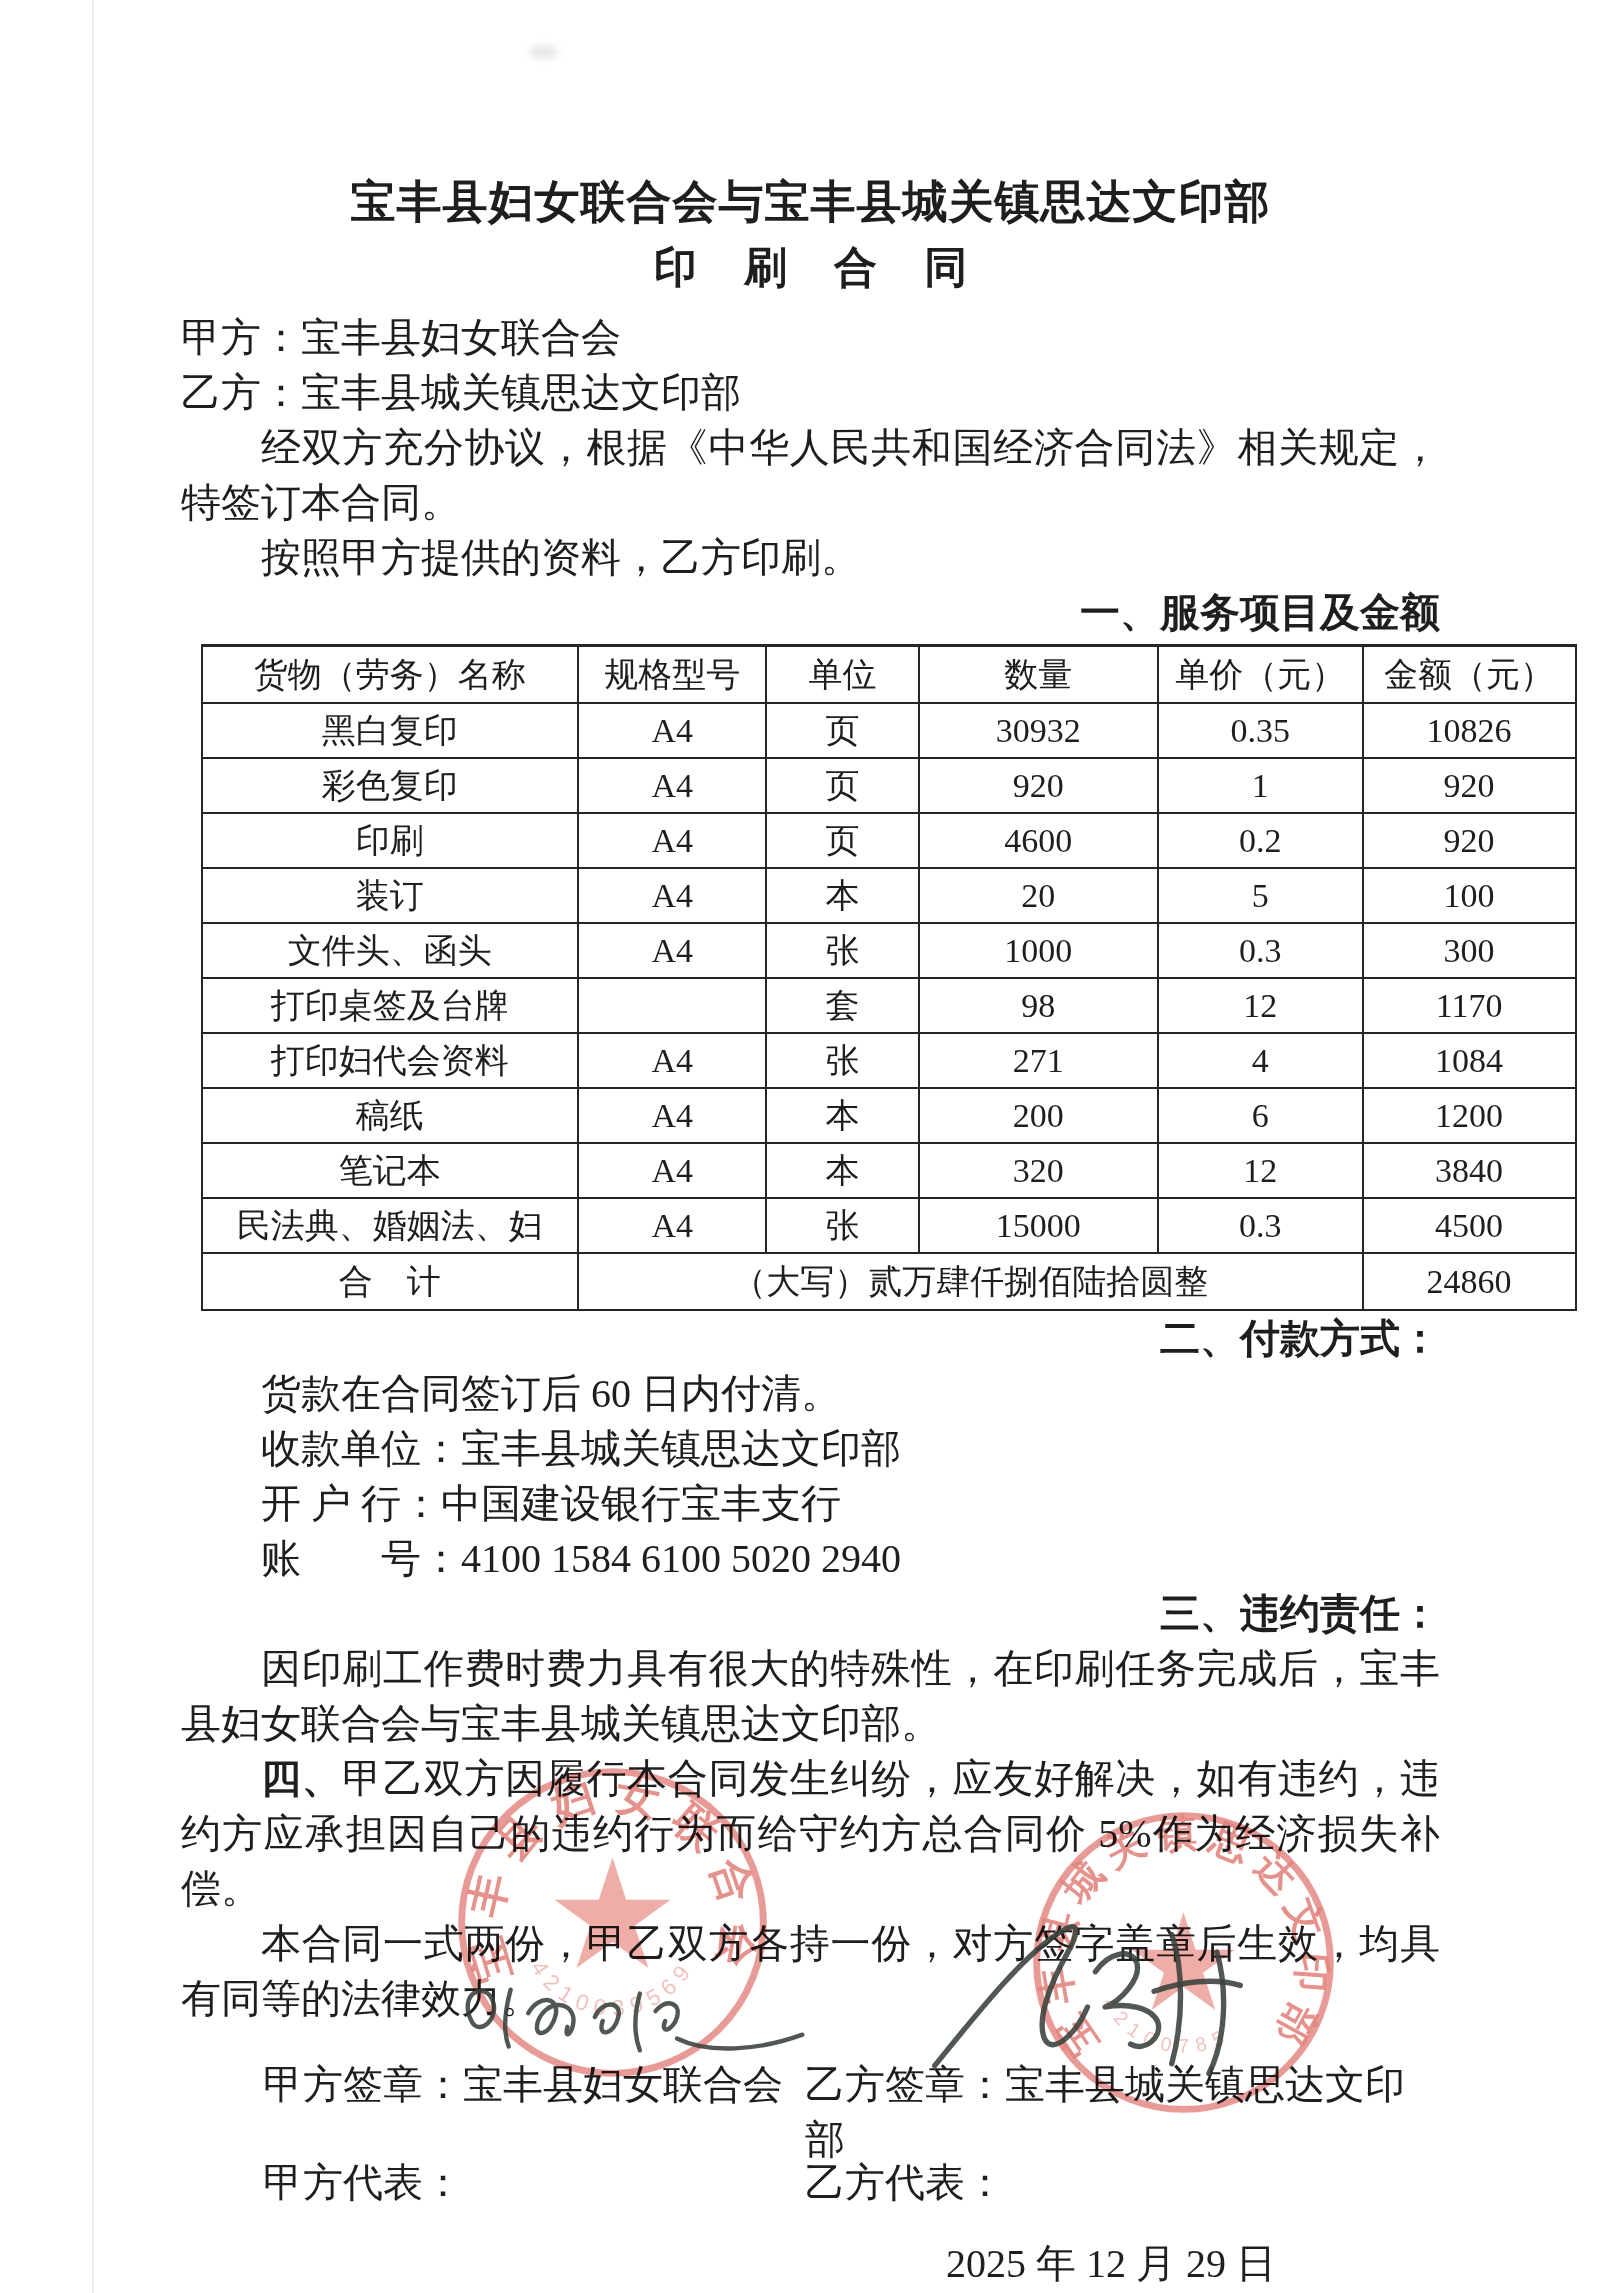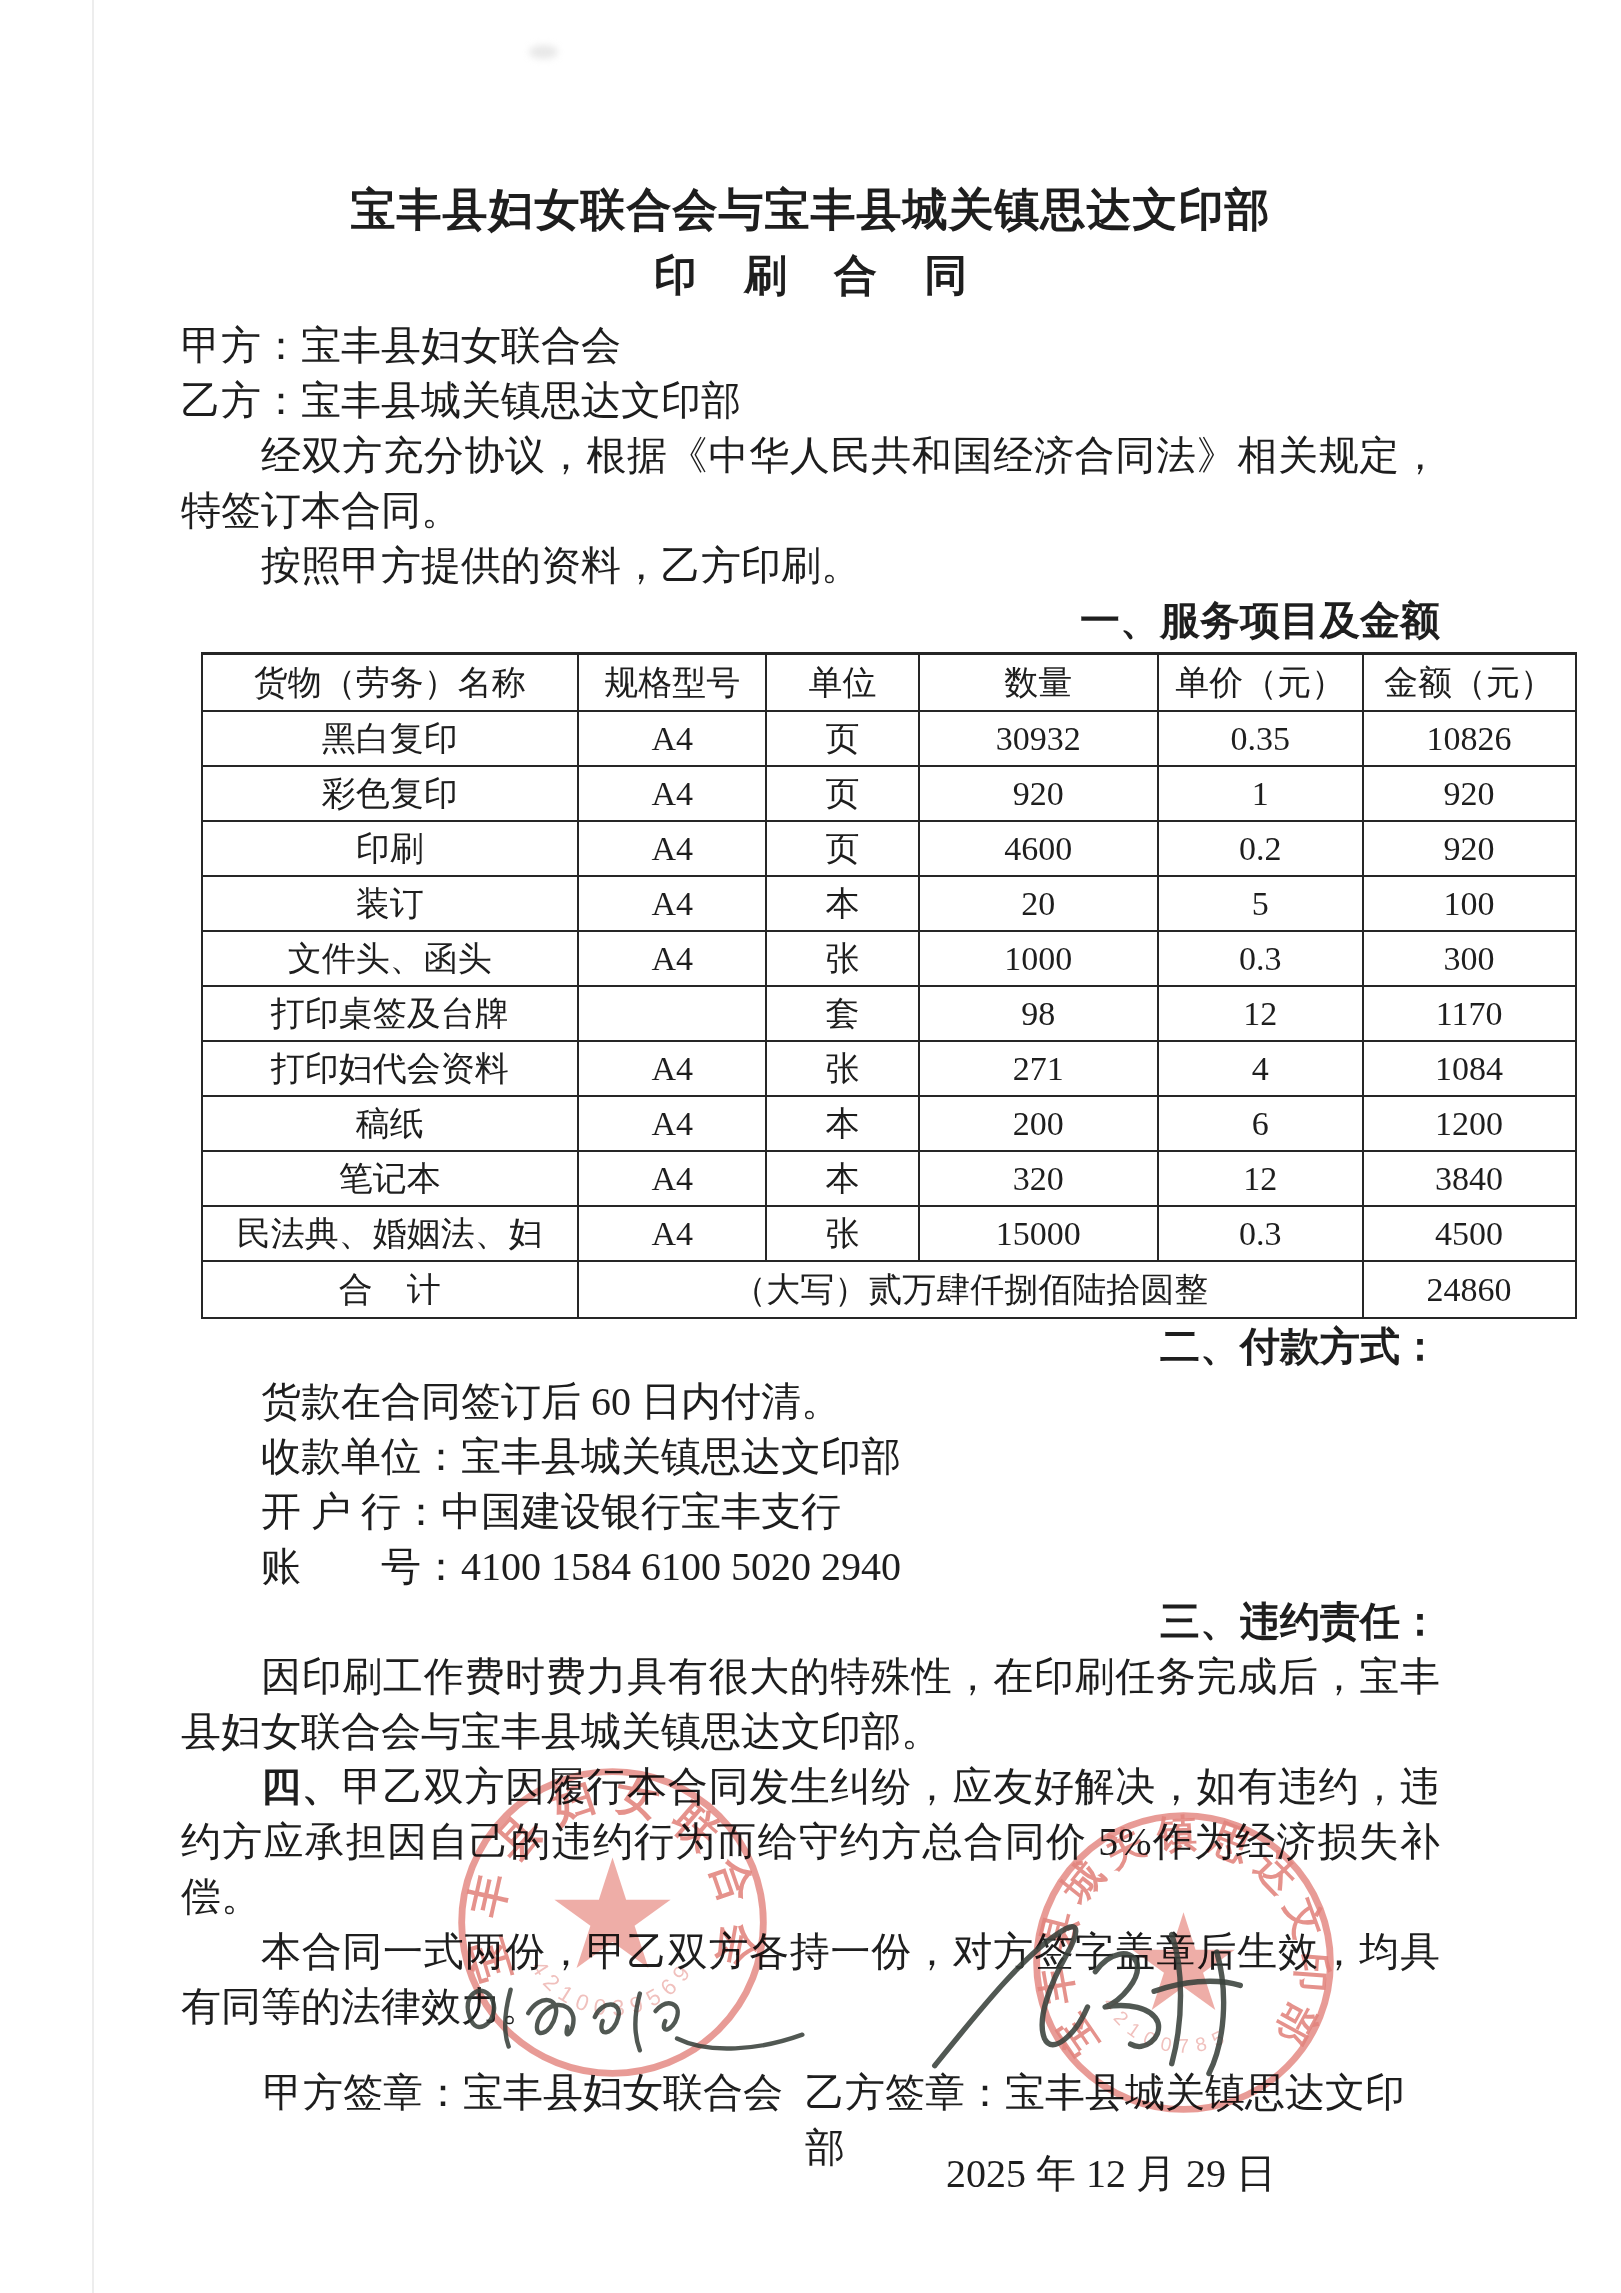--- a/index.html
+++ b/index.html
@@ -13,21 +13,21 @@
   }
   
   .scan-line { position:absolute; left:92px; top:0; width:2px; height:100%; background:#dedede; opacity:.55; }
   .scan-smudge { position:absolute; left:529px; top:45px; width:29px; height:13.7px; background:#d9d9d9; border-radius:50%; filter:blur(3.9px); opacity:.6; }
 
   .content { position:absolute; left:181px; top:173px; width:1259px; }
 
   .title-1 {
     font-family:"Liberation Sans","DejaVu Sans",sans-serif;
     font-weight:bold; font-size:45px; line-height:57px;
-    text-align:center; letter-spacing:1px; margin:8px;
+    text-align:center; letter-spacing:1px; margin:0;
   }
   .title-2 {
     font-family:"Liberation Sans","DejaVu Sans",sans-serif;
     font-weight:bold; font-size:43px; line-height:55px;
     text-align:center; letter-spacing:17.6px; text-indent:17.6px;
     margin:9.8px 0 0 0;
   }
 
   .body-line { font-size:40px; line-height:55px; }
   .parties { margin-top:15.7px;font-family:Liberation Serif, serif; }
@@ -222,20 +222,24 @@
     <div class="heading">三、违约责任：</div>
     <div class="para">因印刷工作费时费力具有很大的特殊性，在印刷任务完成后，宝丰县妇女联合会与宝丰县城关镇思达文印部。</div>
     <div class="para"><span class="bold-num">四、</span><span>甲乙双方因履行本合同发生纠纷，应友好解决，如有违约，违约方应承担因自己的违约行为而给守约方总合同价 5%作为经济损失补偿。</span></div>
     <div class="para">本合同一式两份，甲乙双方各持一份，对方签字盖章后生效，均具有同等的法律效力。</div>
 
     <div class="sig-block">
       <div class="sig-row">
         <span class="sig-a">甲方签章：宝丰县妇女联合会</span>
         <span class="sig-b">乙方签章：宝丰县城关镇思达文印部</span>
       </div>
+      <div class="sig-row">
+        <span class="sig-a">甲方代表：</span>
+        <span class="sig-b">乙方代表：</span>
+      </div>
       <div class="sig-date">2025 年 12 月 29 日</div>
     </div>
   </div>
 
   <svg class="stamp stamp-left" viewBox="0 0 340 340" aria-hidden="true">
     <circle class="stamp-ring" cx="170" cy="170" r="154"></circle>
     <g class="stamp-star" transform="translate(170,166) scale(1.04)">
       <polygon points="0,-60 13.4,-18.5 57,-18.5 21.7,7.1 35.3,48.5 0,22.9 -35.3,48.5 -21.7,7.1 -57,-18.5 -13.4,-18.5"></polygon>
     </g>
     <defs>

